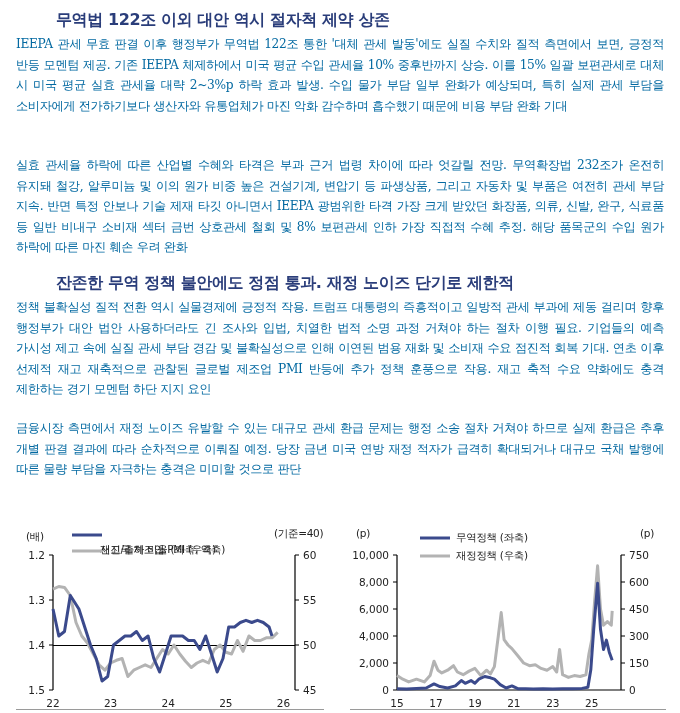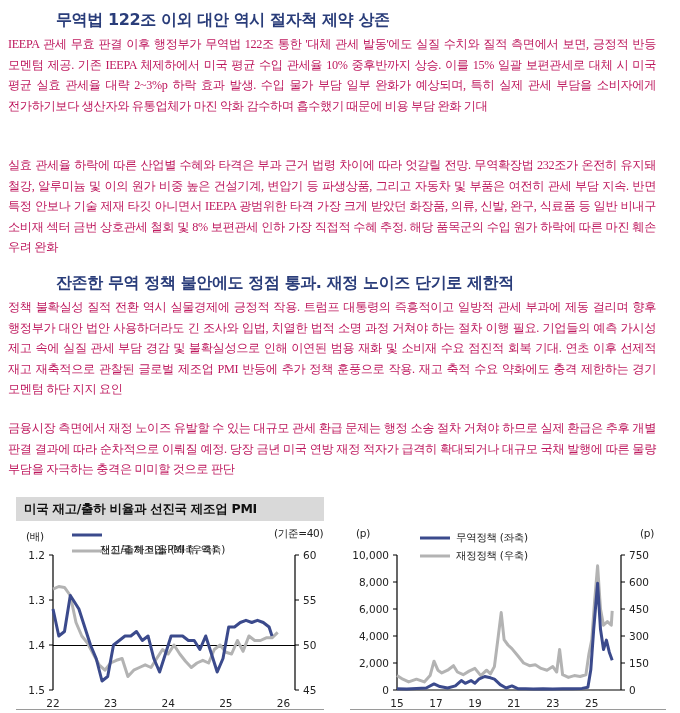--- a/index.html
+++ b/index.html
@@ -1,42 +1,41 @@
 <!DOCTYPE html>
 <html><head>
   <meta charset="utf-8">
   <style>
     html, body { margin: 0; padding: 0; background: #ffffff; }
     body { width: 680px; height: 713px; position: relative; overflow: hidden;
            font-family: "DejaVu Serif", "Liberation Serif", serif; color: #222; }
     .heading { position: absolute; left: 16px; font-family: "DejaVu Sans", "Liberation Sans", sans-serif;
                font-weight: bold; font-size: 16px; color: #2a3d7a; letter-spacing: -0.4px; white-space: nowrap; margin-left: 40px; }
-    .para { position: absolute; left: 8px; width: 648px; font-size: 12.2px; line-height: 20.6px;
-            text-align: justify; letter-spacing: -0.35px; color: #be185d; word-break: keep-all; font-family: Liberation Serif, serif; }
+    .para { position: absolute; left: 16px; width: 648px; font-size: 12.2px; line-height: 20.6px;
+            text-align: justify; letter-spacing: -0.35px; color: #0369a1; word-break: keep-all; }
     .chart-box { position: absolute; top: 497px; height: 216px; }
     .chart-title { position: absolute; left: 0; top: 0; height: 24px; background: #d9d9d9;
                    font-family: "DejaVu Sans", "Liberation Sans", sans-serif; font-size: 12.5px; font-weight: bold;
                    color: #111; line-height: 24px; padding-left: 8px; box-sizing: border-box; letter-spacing: -0.3px; white-space: nowrap; }
     .chart-bottom { position: absolute; left: 0; bottom: 3px; height: 1px; background: #9a9a9a; }
     .legend-text { position: absolute; font-family: "DejaVu Sans", "Liberation Sans", sans-serif; font-size: 10.5px; color: #222; white-space: nowrap; letter-spacing: -0.3px; }
     svg { position: absolute; left: 0; top: 0; overflow: visible; }
   </style>
 </head>
 <body>
 
 <div class="heading" style="top:10px;">무역법 122조 이외 대안 역시 절자척 제약 상존</div>
 <div class="para" style="top:34px;">IEEPA 관세 무효 판결 이후 행정부가 무역법 122조 통한 '대체 관세 발동'에도 실질 수치와 질적 측면에서 보면, 긍정적 반등 모멘텀 제공. 기존 IEEPA 체제하에서 미국 평균 수입 관세율 10% 중후반까지 상승. 이를 15% 일괄 보편관세로 대체 시 미국 평균 실효 관세율 대략 2~3%p 하락 효과 발생. 수입 물가 부담 일부 완화가 예상되며, 특히 실제 관세 부담을 소비자에게 전가하기보다 생산자와 유통업체가 마진 악화 감수하며 흡수했기 때문에 비용 부담 완화 기대</div>
 <div class="para" style="top:155px;">실효 관세율 하락에 따른 산업별 수혜와 타격은 부과 근거 법령 차이에 따라 엇갈릴 전망. 무역확장법 232조가 온전히 유지돼 철강, 알루미늄 및 이의 원가 비중 높은 건설기계, 변압기 등 파생상품, 그리고 자동차 및 부품은 여전히 관세 부담 지속. 반면 특정 안보나 기술 제재 타깃 아니면서 IEEPA 광범위한 타격 가장 크게 받았던 화장품, 의류, 신발, 완구, 식료품 등 일반 비내구 소비재 섹터 금번 상호관세 철회 및 8% 보편관세 인하 가장 직접적 수혜 추정. 해당 품목군의 수입 원가 하락에 따른 마진 훼손 우려 완화</div>
 
 <div class="heading" style="top:273px;">잔존한 무역 정책 불안에도 정점 통과. 재정 노이즈 단기로 제한적</div>
 <div class="para" style="top:297px;">정책 불확실성 질적 전환 역시 실물경제에 긍정적 작용. 트럼프 대통령의 즉흥적이고 일방적 관세 부과에 제동 걸리며 향후 행정부가 대안 법안 사용하더라도 긴 조사와 입법, 치열한 법적 소명 과정 거쳐야 하는 절차 이행 필요. 기업들의 예측 가시성 제고 속에 실질 관세 부담 경감 및 불확실성으로 인해 이연된 범용 재화 및 소비재 수요 점진적 회복 기대. 연초 이후 선제적 재고 재축적으로 관찰된 글로벌 제조업 PMI 반등에 추가 정책 훈풍으로 작용. 재고 축적 수요 약화에도 충격 제한하는 경기 모멘텀 하단 지지 요인</div>
 <div class="para" style="top:418px;">금융시장 측면에서 재정 노이즈 유발할 수 있는 대규모 관세 환급 문제는 행정 소송 절차 거쳐야 하므로 실제 환급은 추후 개별 판결 결과에 따라 순차적으로 이뤄질 예정. 당장 금년 미국 연방 재정 적자가 급격히 확대되거나 대규모 국채 발행에 따른 물량 부담을 자극하는 충격은 미미할 것으로 판단</div>
 
 <div class="chart-box" style="left:16px; width:308px;">
-  <div class="chart-title" style="width:308px;">미국 재고/출하 비율과 선진국 제조업 PMI</div>
   <div class="legend-text" style="left:10px; top:33px;">(배)</div>
   <div class="legend-text" style="left:258px; top:30px;">(기준=40)</div>
   <div class="legend-text" style="left:84px; top:30px;margin-top:16px;">재고/출하 비율 (좌축, 역축)</div>
   <div class="legend-text" style="left:84px; top:46px;">선진국 제조업 PMI (우축)</div>
   <svg id="chart1-svg" width="308" height="216">
       <line x1="56" x2="86" y1="38" y2="38" stroke="#3b4a8c" stroke-width="3"></line>
       <line x1="56" x2="86" y1="54" y2="54" stroke="#b3b3b3" stroke-width="3"></line>
       <line x1="37" x2="37" y1="58" y2="193" stroke="#000" stroke-width="1.2"></line>
       <line x1="279" x2="279" y1="58" y2="193" stroke="#000" stroke-width="1.2"></line>
       <line x1="37" x2="279" y1="148.5" y2="148.5" stroke="#000" stroke-width="1.2"></line>

